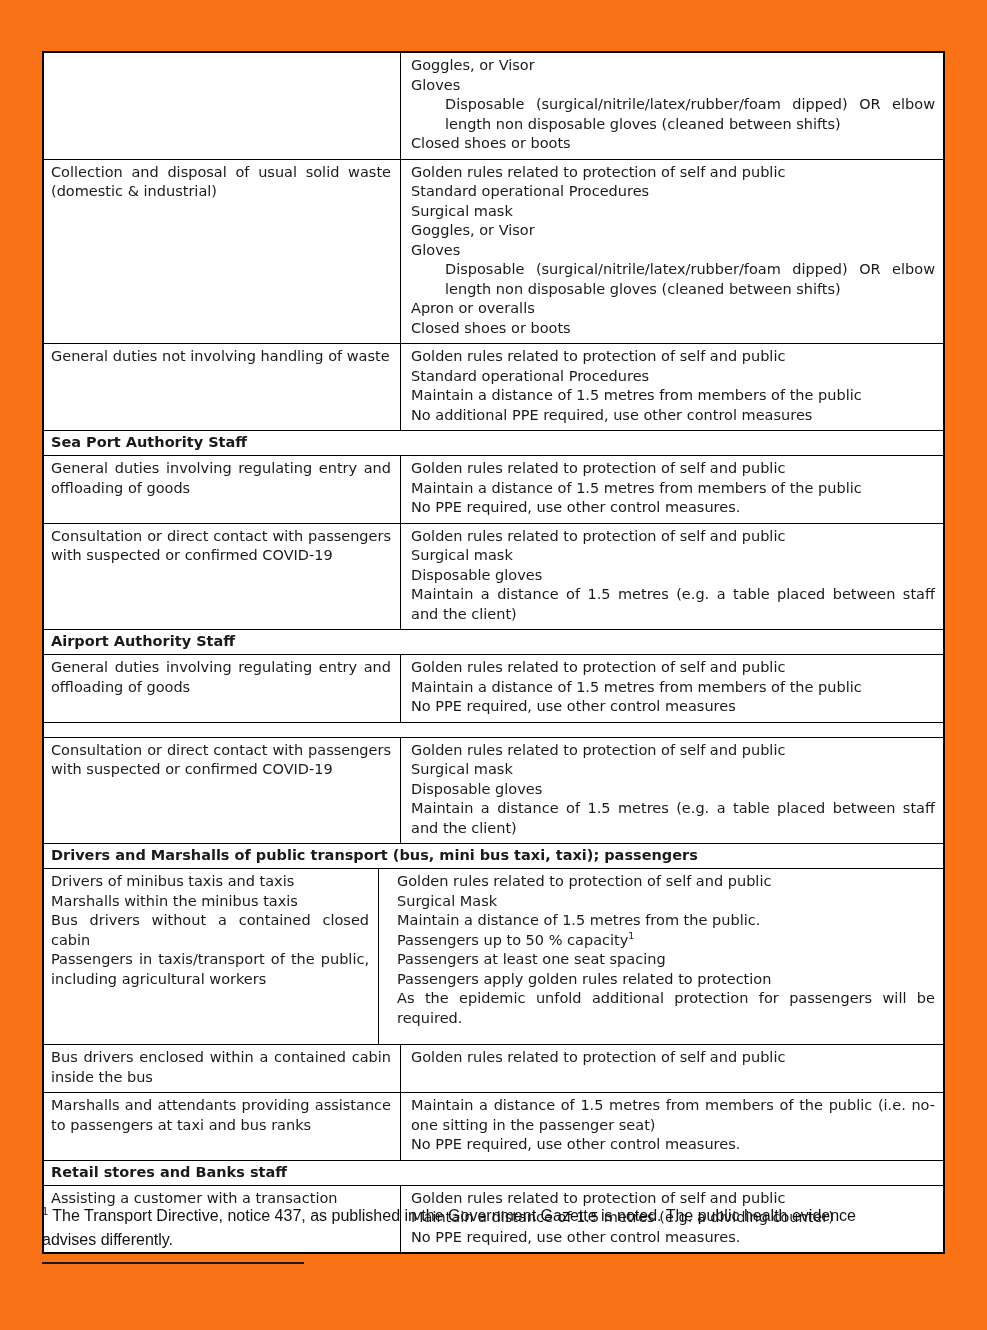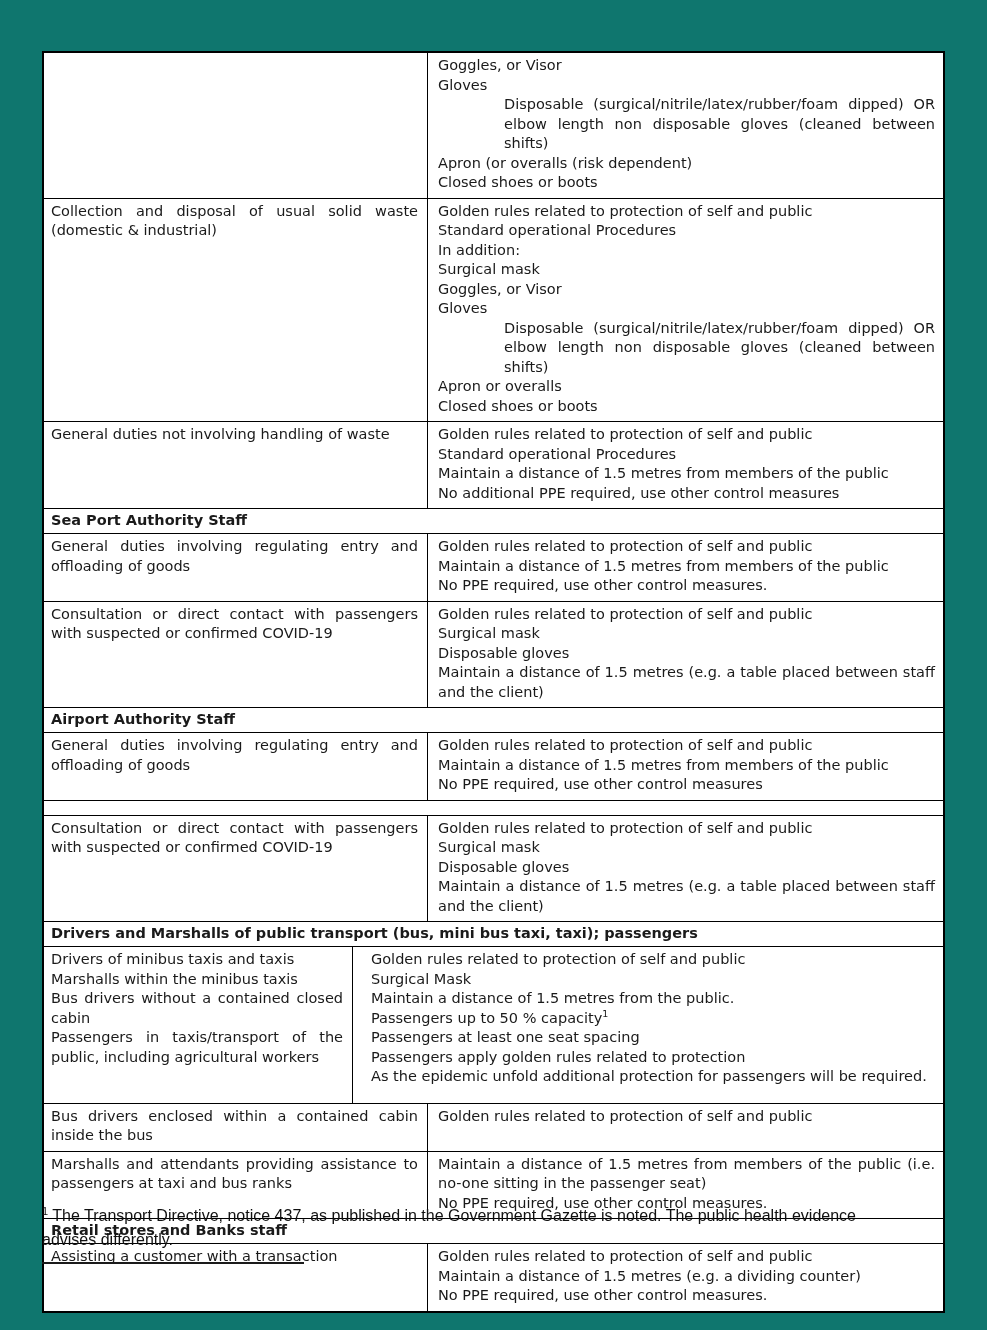--- a/index.html
+++ b/index.html
@@ -1,20 +1,20 @@
 <!DOCTYPE html>
 <html><head>
 <meta charset="utf-8">
 <style>
   html, body { margin: 0; padding: 0; background: #ffffff; }
   .page {
     position: relative;
     width: 987px;
     height: 1330px;
-    background: #0f766e;
+    background: #f97316;
     font-family: "DejaVu Sans", sans-serif;
     color: #1a1a1a;
     overflow: hidden;
   }
   .ppe-table {
     position: absolute;
     left: 42px;
     top: 51px;
     width: 903px;
     border: 2px solid #000000;
@@ -26,36 +26,36 @@
   .trow.section {
     display: block;
     font-weight: bold;
     font-size: 14.5px;
     line-height: 19px;
     padding: 2px 21px 3px 7px;
   }
   .trow.emptyrow { height: 15px; }
   .cell { box-sizing: border-box; }
   .cl {
-    width: 384px;
+    width: 357px;
     flex: 0 0 auto;
     border-right: 1.5px solid #000000;
     padding: 3px 9px 5px 7px;
   }
   .cr {
     flex: 1 1 auto;
     padding: 3px 8px 5px 10px;
     min-width: 0;
   }
   .para {
     font-size: 14.5px;
     line-height: 19.5px;
     text-align: justify;
   }
-  .para.hang { margin-left: 66px; }
+  .para.hang { margin-left: 34px; }
   .para.tiny { padding-left: 5px; }
   sup { font-size: 9.5px; line-height: 0; }
   .footnote-sep {
     position: absolute;
     left: 42px;
     top: 1262px;
     width: 262px;
     height: 0;
     border-top: 2px solid #1a1a1a;
   }
@@ -76,32 +76,30 @@
 
 <div class="page">
 
   <div class="ppe-table" id="table-root">
       <div class="trow data">
         <div class="cell cl"></div>
         <div class="cell cr">
           <div class="para">Goggles, or Visor</div>
           <div class="para">Gloves</div>
           <div class="para hang">Disposable (surgical/nitrile/latex/rubber/foam dipped) OR elbow length non disposable gloves (cleaned between shifts)</div>
-          <div class="para">Apron (or overalls (risk dependent)</div>
           <div class="para">Closed shoes or boots</div>
         </div>
       </div>
       <div class="trow data">
         <div class="cell cl">
           <div class="para">Collection and disposal of usual solid waste (domestic &amp; industrial)</div>
         </div>
         <div class="cell cr">
           <div class="para">Golden rules related to protection of self and public</div>
           <div class="para">Standard operational Procedures</div>
-          <div class="para">In addition:</div>
           <div class="para">Surgical mask</div>
           <div class="para">Goggles, or Visor</div>
           <div class="para">Gloves</div>
           <div class="para hang">Disposable (surgical/nitrile/latex/rubber/foam dipped) OR elbow length non disposable gloves (cleaned between shifts)</div>
           <div class="para">Apron or overalls</div>
           <div class="para">Closed shoes or boots</div>
         </div>
       </div>
       <div class="trow data">
         <div class="cell cl">
@@ -154,21 +152,21 @@
         </div>
         <div class="cell cr">
           <div class="para">Golden rules related to protection of self and public</div>
           <div class="para">Surgical mask</div>
           <div class="para">Disposable gloves</div>
           <div class="para">Maintain a distance of 1.5 metres (e.g. a table placed between staff and the client)</div>
         </div>
       </div>
       <div class="trow section">Drivers and Marshalls of public transport (bus, mini bus taxi, taxi); passengers</div>
       <div class="trow data">
-        <div class="cell cl" style="width: 309px;">
+        <div class="cell cl" style="width: 335px;">
           <div class="para">Drivers of minibus taxis and taxis</div>
           <div class="para">Marshalls within the minibus taxis</div>
           <div class="para">Bus drivers without a contained closed cabin</div>
           <div class="para">Passengers in taxis/transport of the public, including agricultural workers</div>
         </div>
         <div class="cell cr" style="padding-left: 18px; padding-bottom: 16px;">
           <div class="para">Golden rules related to protection of self and public</div>
           <div class="para">Surgical Mask</div>
           <div class="para">Maintain a distance of 1.5 metres from the public.</div>
           <div class="para">Passengers up to 50 % capacity<sup>1</sup></div>

